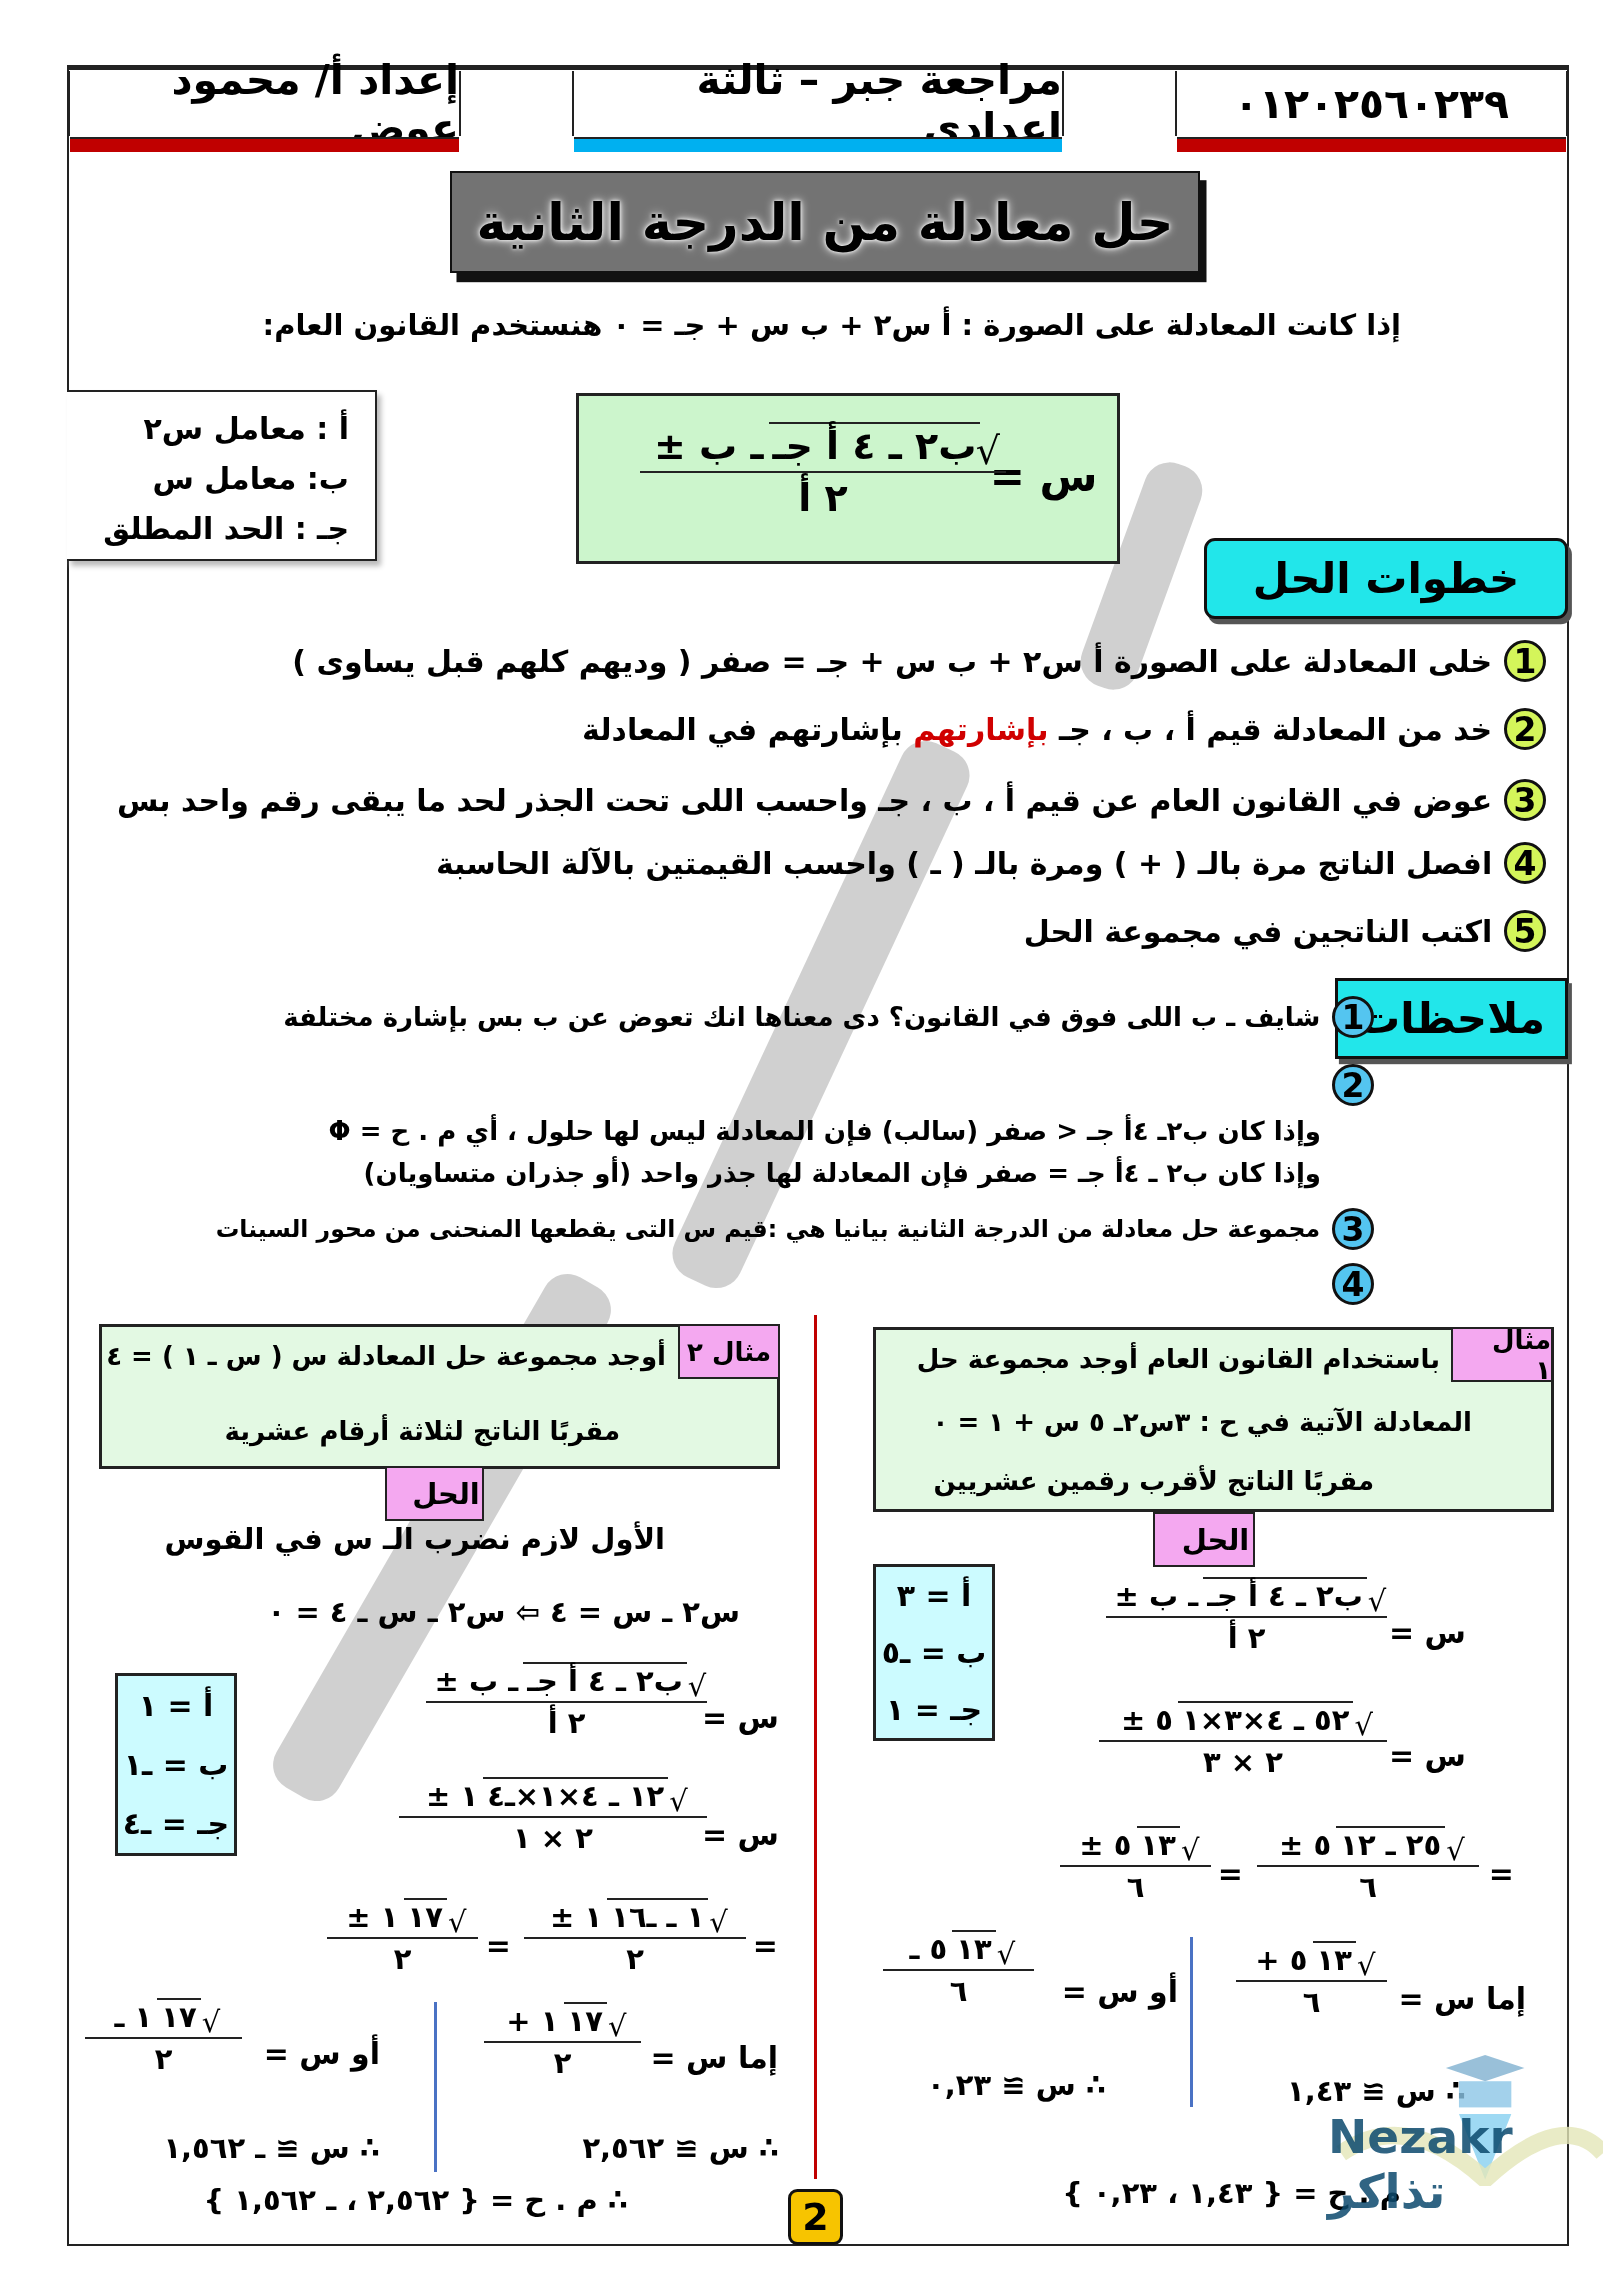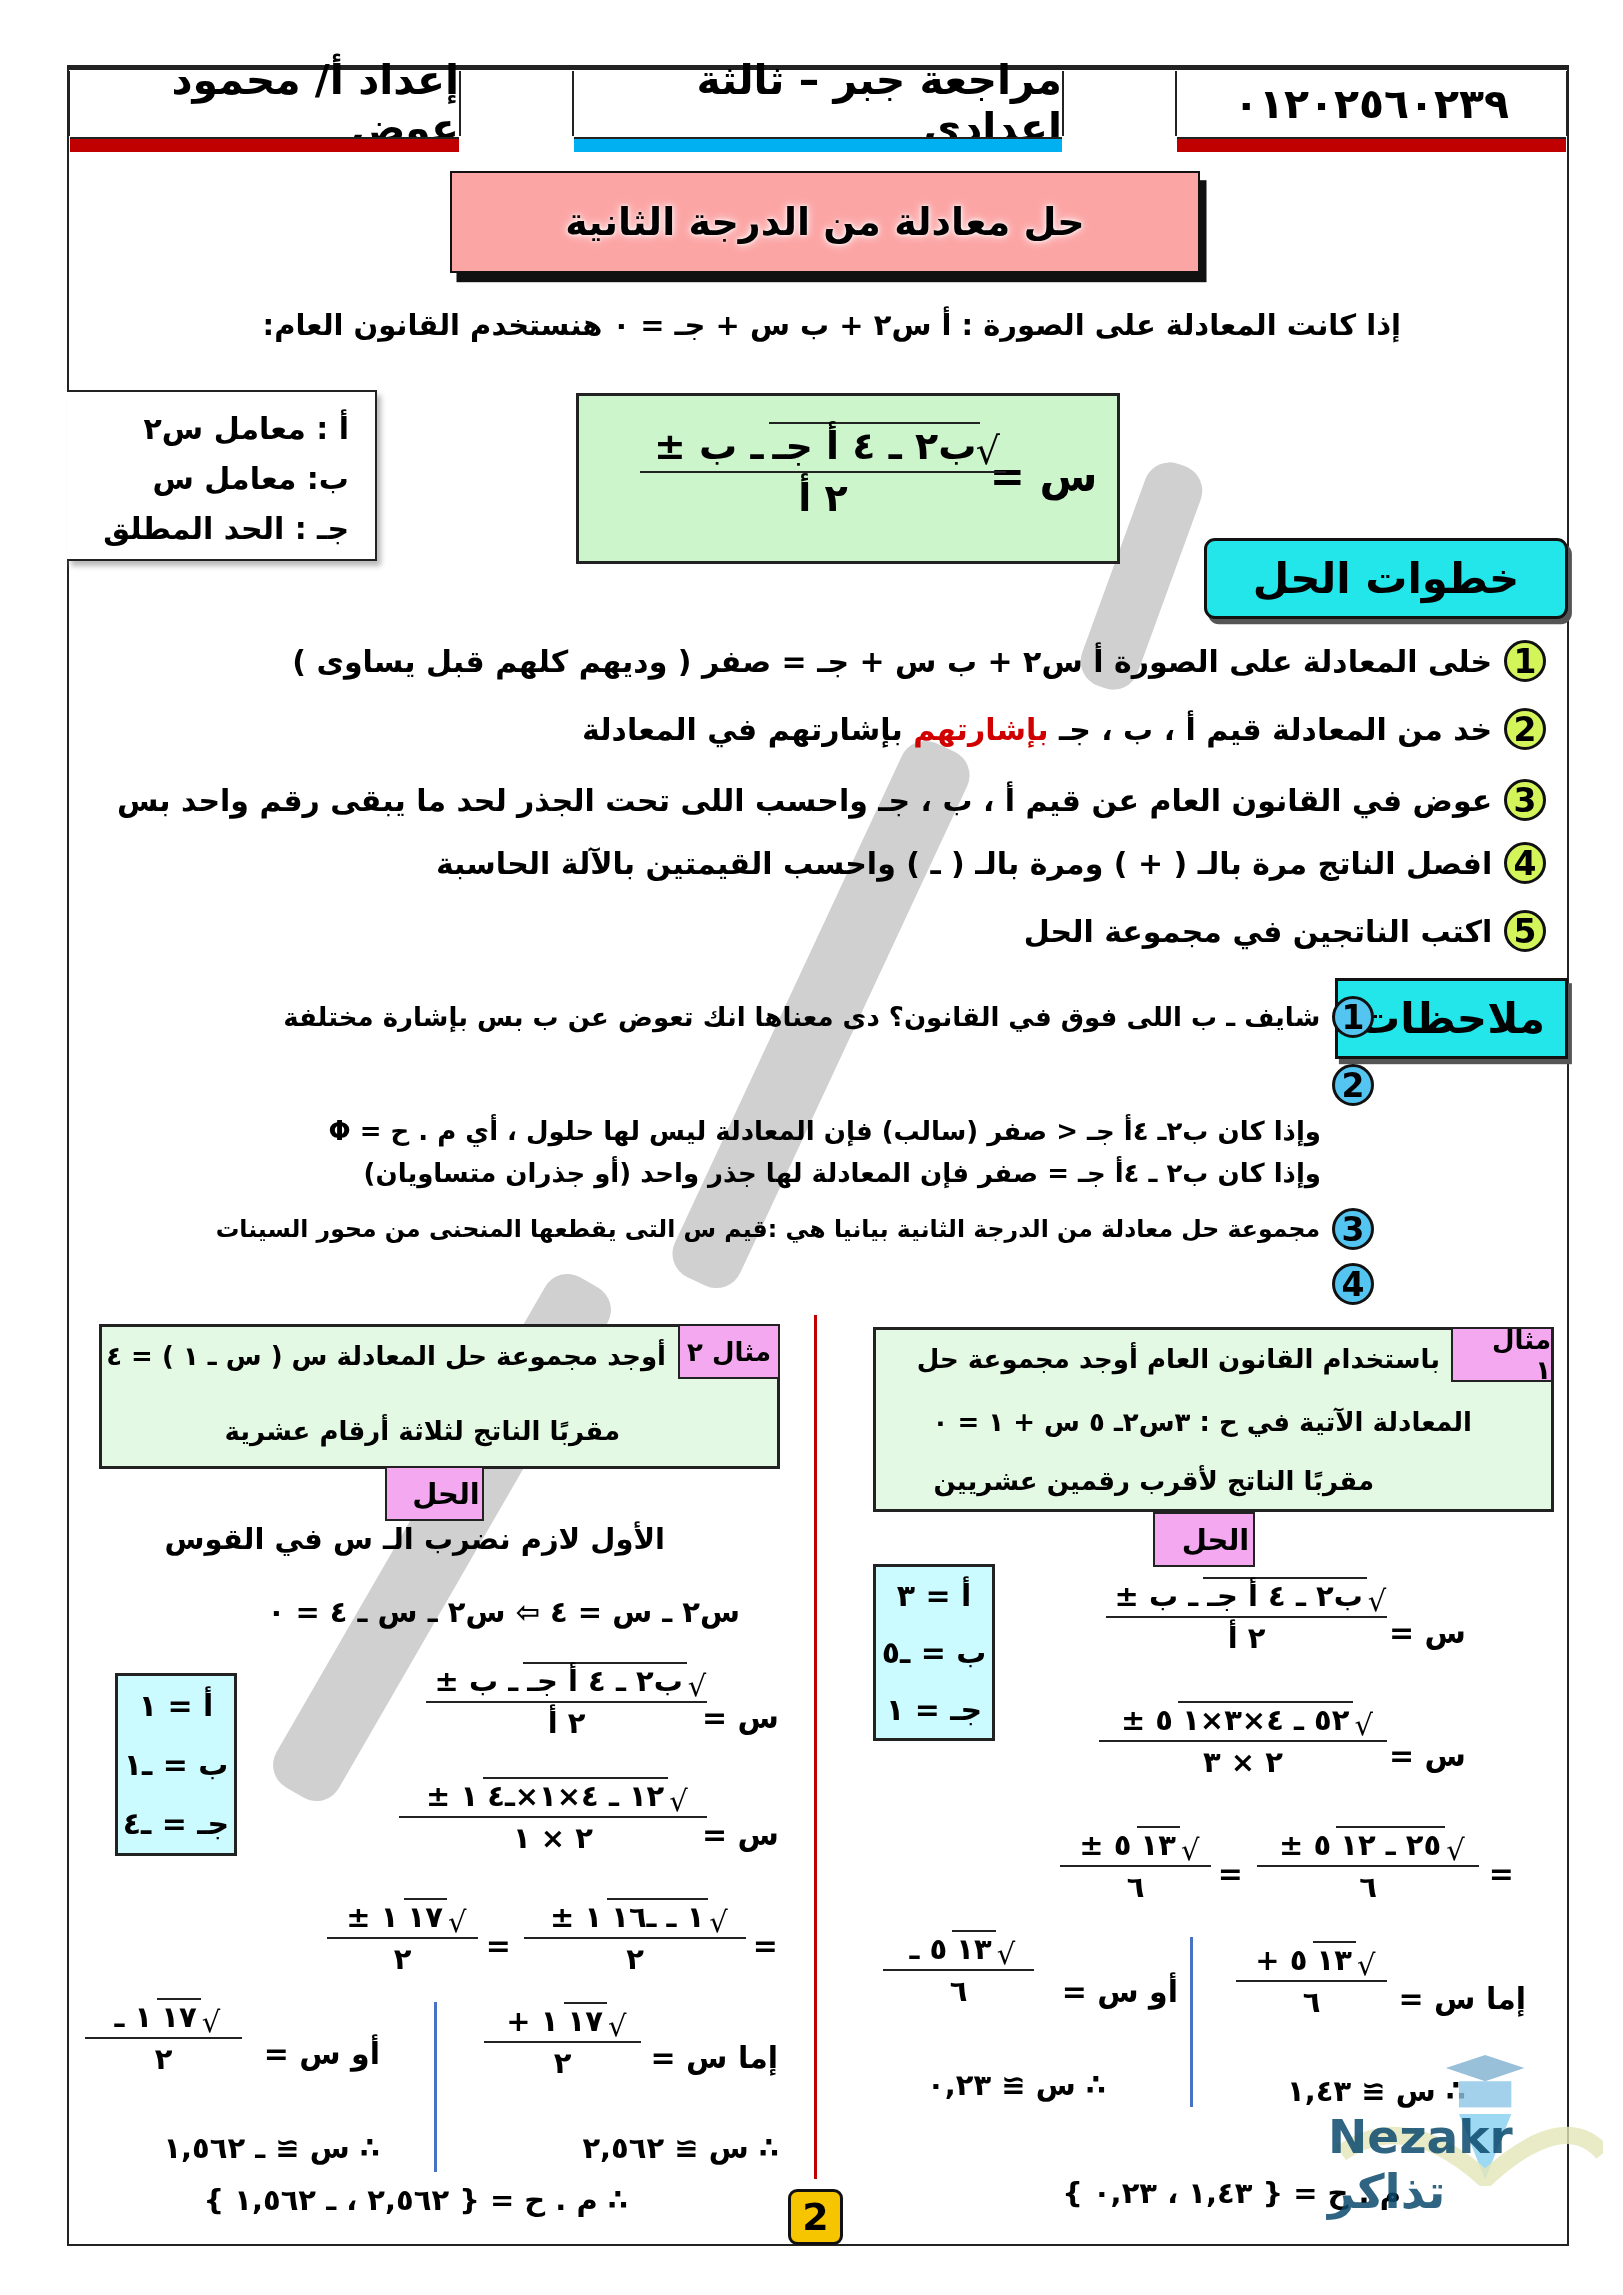--- a/index.html
+++ b/index.html
@@ -9,23 +9,23 @@
   }
   .page-frame { position:absolute; left:67px; top:68px; width:1502px; height:2178px; border:2.6px solid #222; border-top:none; box-sizing:border-box; }
   .top-rule { position:absolute; left:67px; top:65px; width:1502px; height:5.2px; background:#222; }
 
   .hdr-box { position:absolute; top:71px; height:65px; background:#fff; border-left:2px solid #222; border-right:2px solid #222; box-sizing:border-box;
     display:flex; align-items:center; justify-content:center; font-weight:bold; font-size:41px; letter-spacing:0.7px; }
   .hdr-box .bar { position:absolute; left:0; right:0; bottom:-15.7px; height:13px; }
   .hdr-box .bar.red { background:#c00000; border-top:2.6px solid #222; }
   .hdr-box .bar.blue { background:#00b0f0; border-top:2.6px solid #222; }
 
-  .title-box { position:absolute; left:450px; top:171px; width:746px; height:98px; background:#fca5a5;
+  .title-box { position:absolute; left:450px; top:171px; width:746px; height:98px; background:#737373;
     border:2.6px solid #111; box-shadow:6.5px 9.2px 0 #111; display:flex; align-items:center; justify-content:center;
-    font-size:38px; font-weight:bold; text-shadow:0 0 9.2px #fff, 0 0 3.9px #fff; }
+    font-size:51px; font-weight:bold; text-shadow:0 0 9.2px #fff, 0 0 3.9px #fff; }
 
   .intro { position:absolute; right:222px; top:308px; font-size:29px; font-weight:bold; white-space:nowrap; }
 
   .legend-box { position:absolute; left:67px; top:390px; width:310px; height:171px; border:2.6px solid #222; border-left:none; box-sizing:border-box;
     background:#fff; box-shadow:3.9px 5.2px 5.2px #bbb; padding:11.8px 26px 0 0; font-size:30px; font-weight:bold; line-height:50px; }
   .legend-box div { white-space:nowrap; }
 
   .formula-box { position:absolute; left:576px; top:393px; width:544px; height:171px; background:#ccf5cc; border:3.3px solid #222; box-sizing:border-box; }
 
   .frac { position:absolute; display:flex; flex-direction:column; align-items:center; font-weight:bold; }

